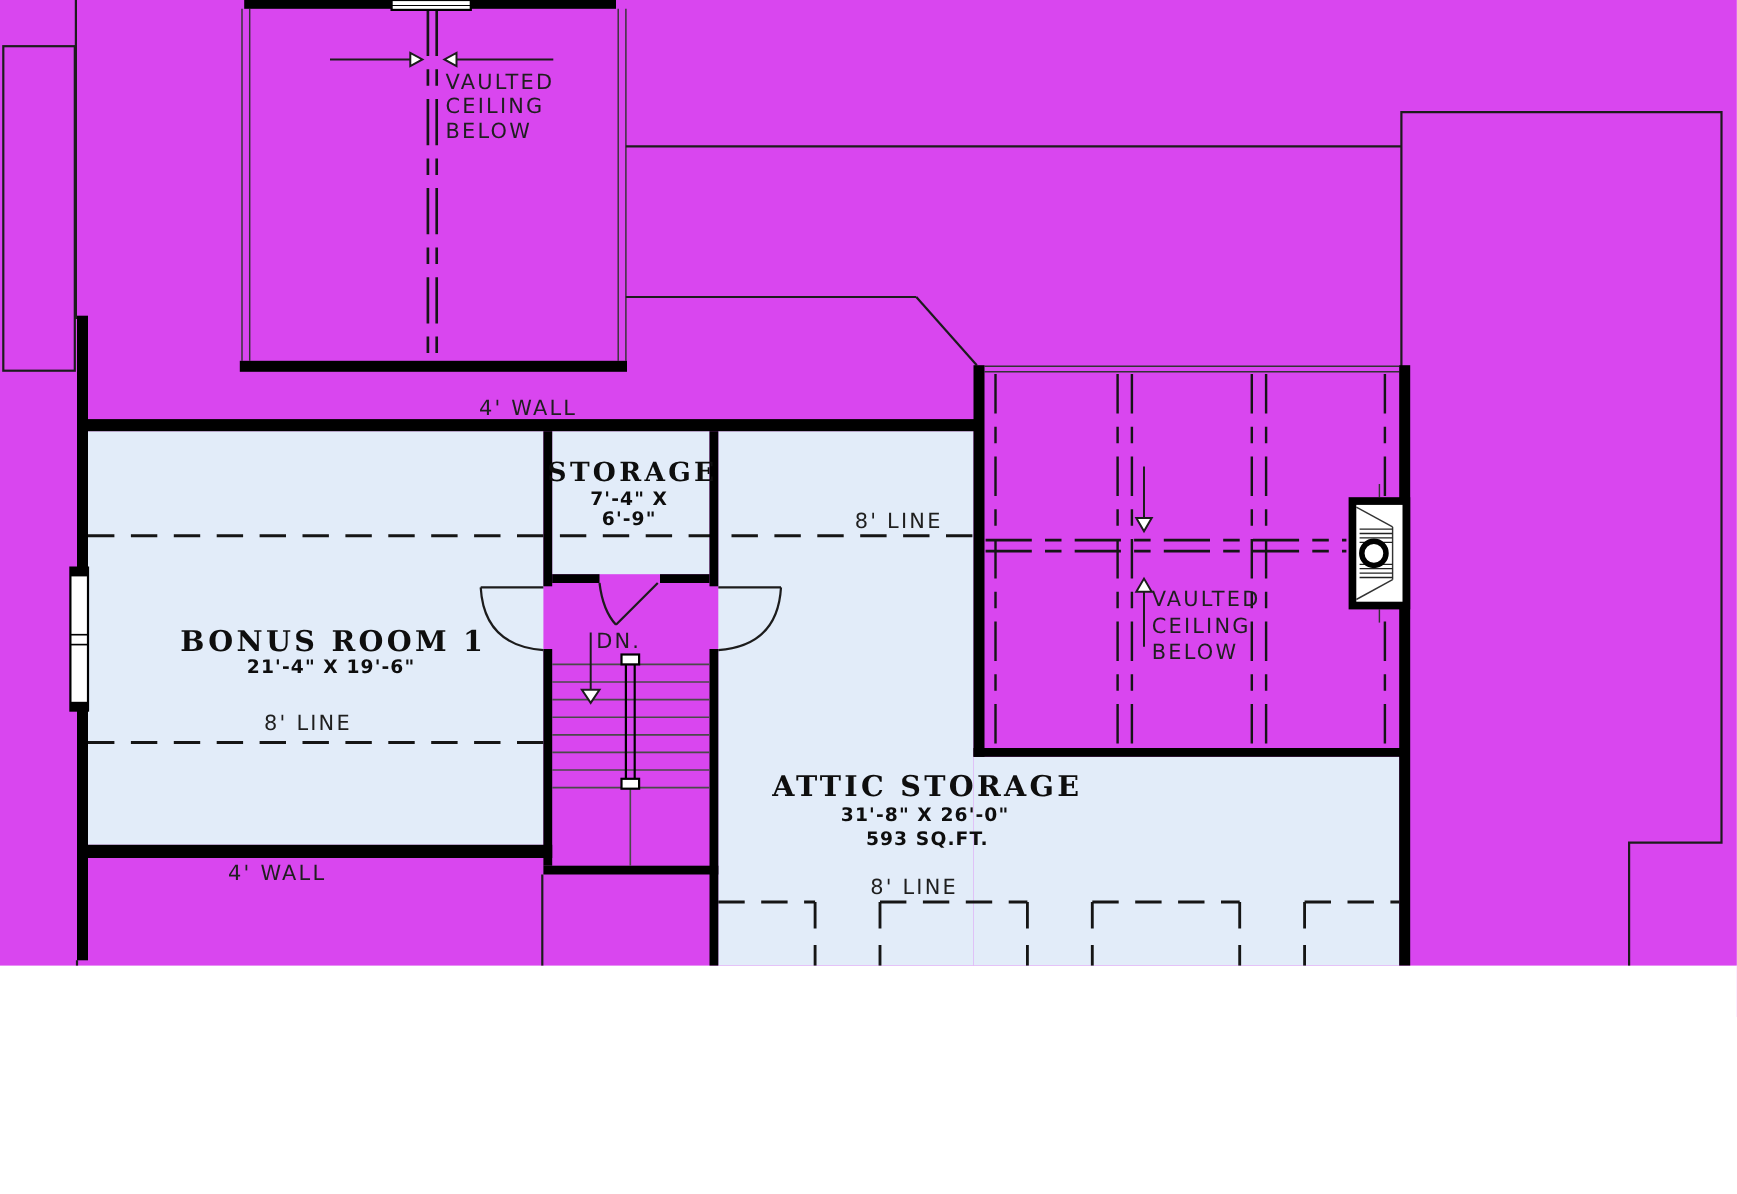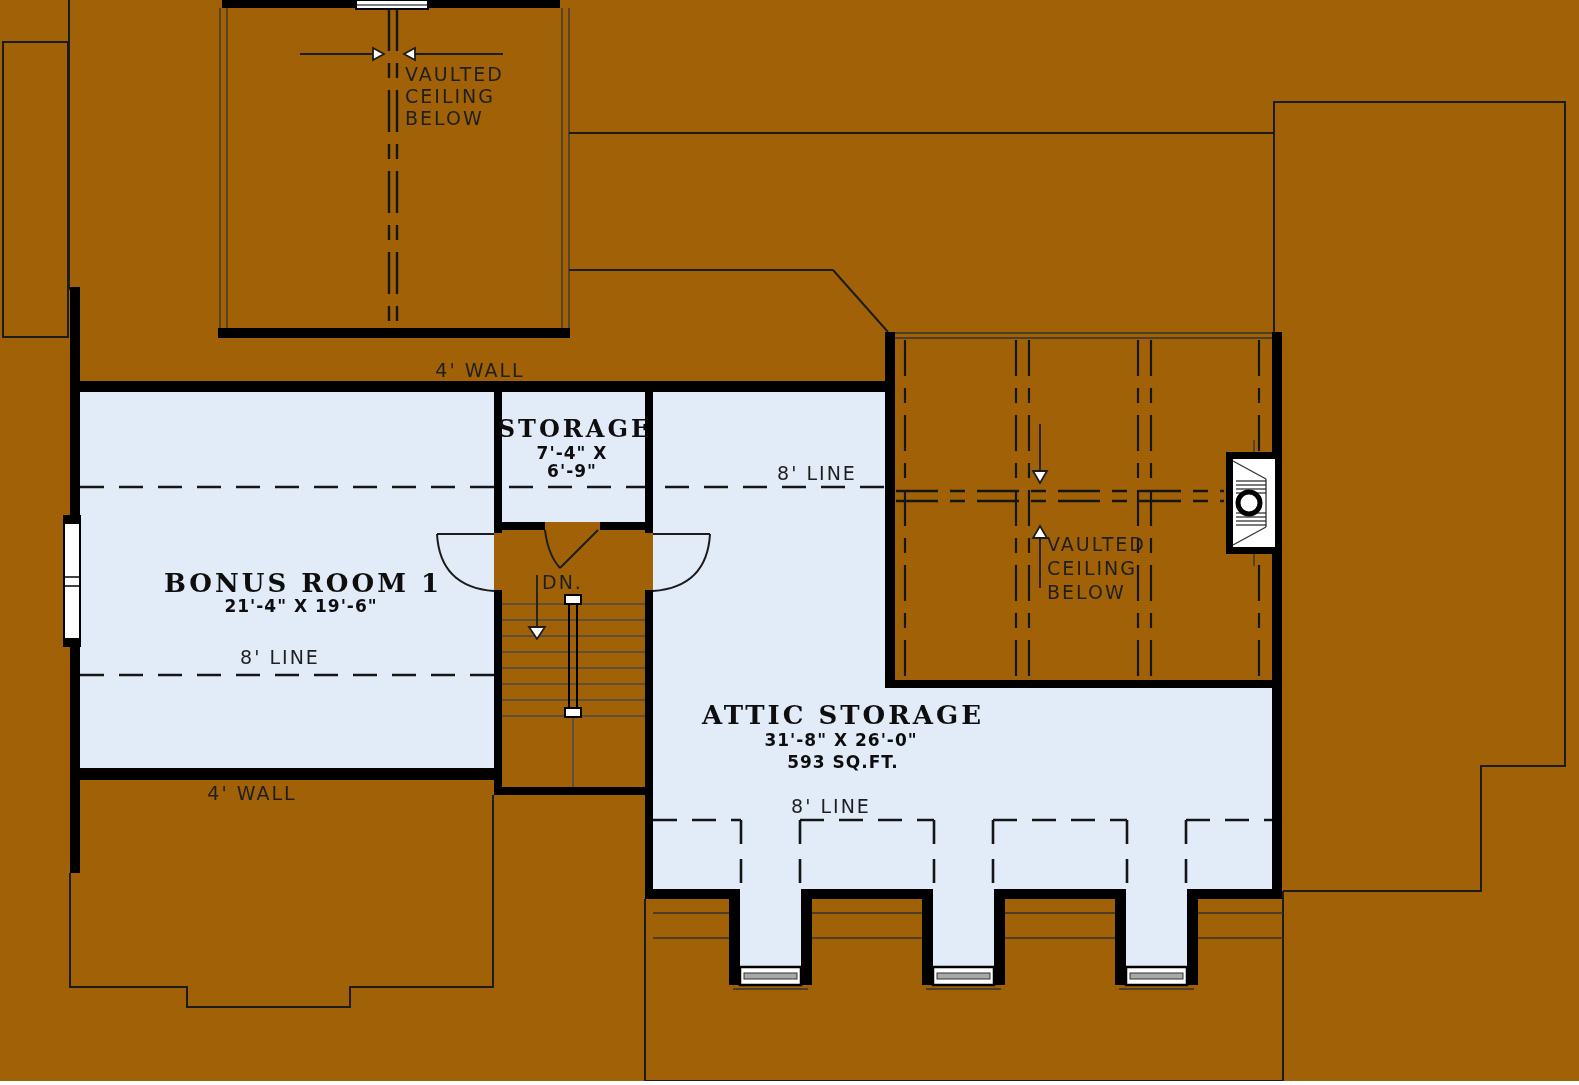--- a/index.html
+++ b/index.html
@@ -1,16 +1,16 @@
 <!DOCTYPE html>
 <html style="--room-fill: #e2ecf9; --wall: #000000; --text: #1f1f1f;"><head>
 <meta charset="utf-8">
 <style>
   html,body{margin:0;padding:0;background:#ffffff;}
-  .stage{position:relative;width:1579px;height:1081px;background:#a16207;overflow:hidden;}
+  .stage{position:relative;width:1579px;height:878px;background:#d946ef;overflow:hidden;}
   svg{display:block;}
   .wall{fill:var(--wall,#000);}
   .thin{stroke:#1c1c1c;stroke-width:2;fill:none;}
   .thin1{stroke:#333;stroke-width:1.3;fill:none;}
   .dash8{stroke:#151515;stroke-width:2.6;fill:none;stroke-dasharray:24 15;}
   .ridge{stroke:#151515;stroke-width:2.4;fill:none;stroke-dasharray:42 12 15 12;}
   .beam{stroke:#151515;stroke-width:2.2;fill:none;stroke-dasharray:36 12 15 12;}
   .door{stroke:#1c1c1c;stroke-width:2;fill:none;}
   .tread{stroke:#4a4a4a;stroke-width:1.5;fill:none;}
   .arrowline{stroke:#1c1c1c;stroke-width:1.8;fill:none;}

